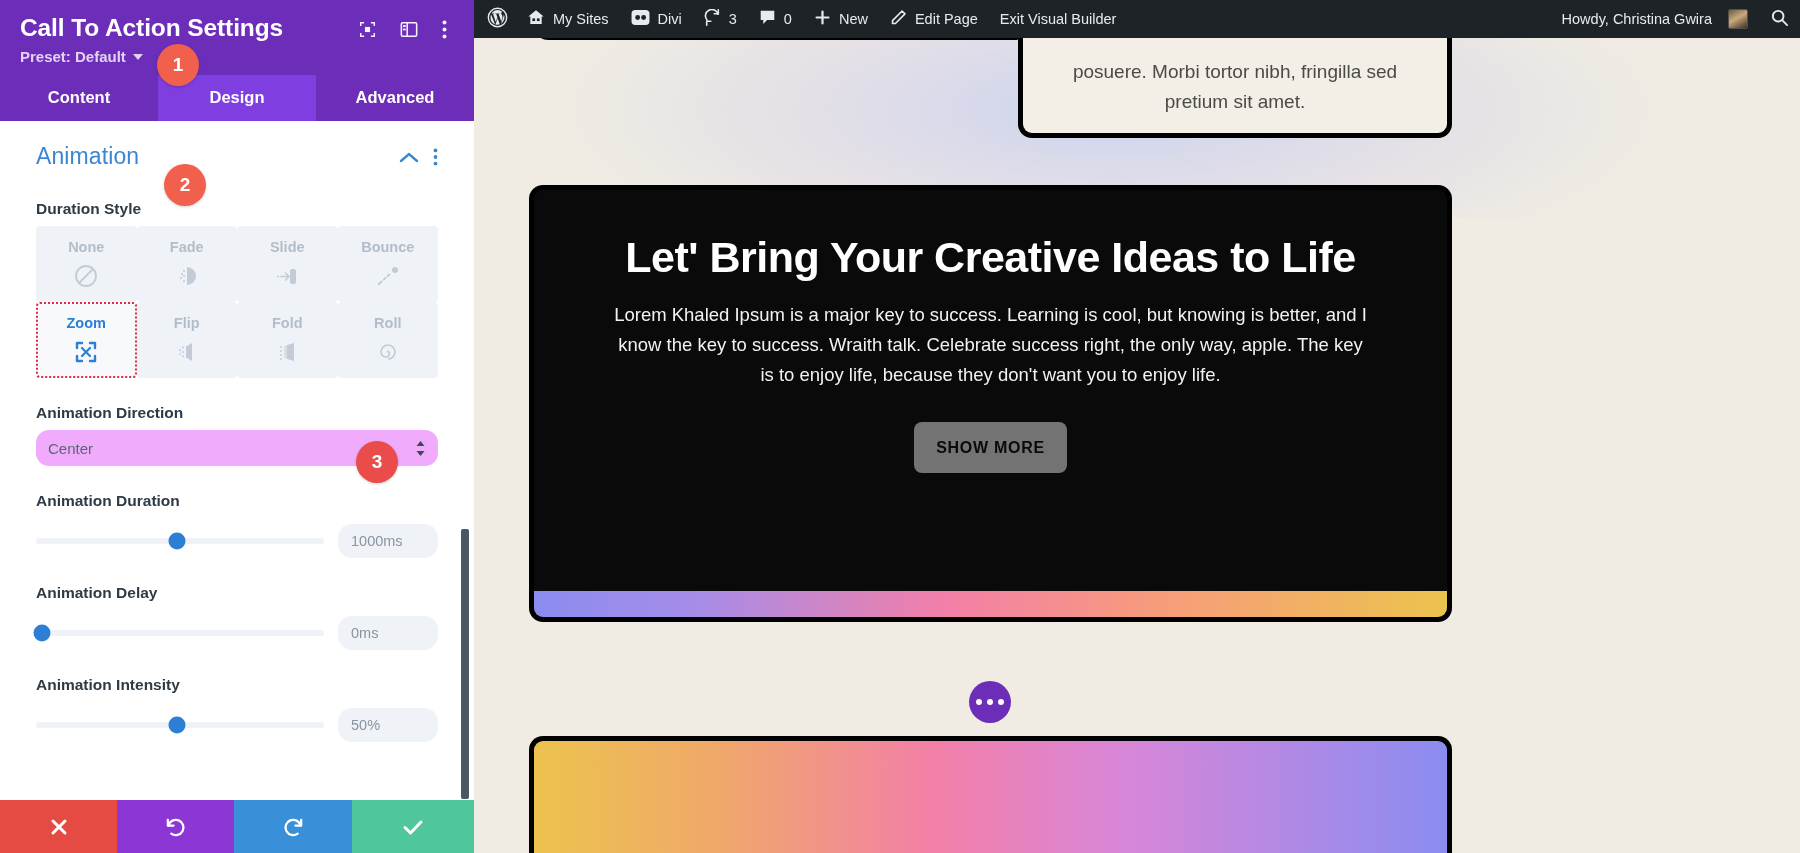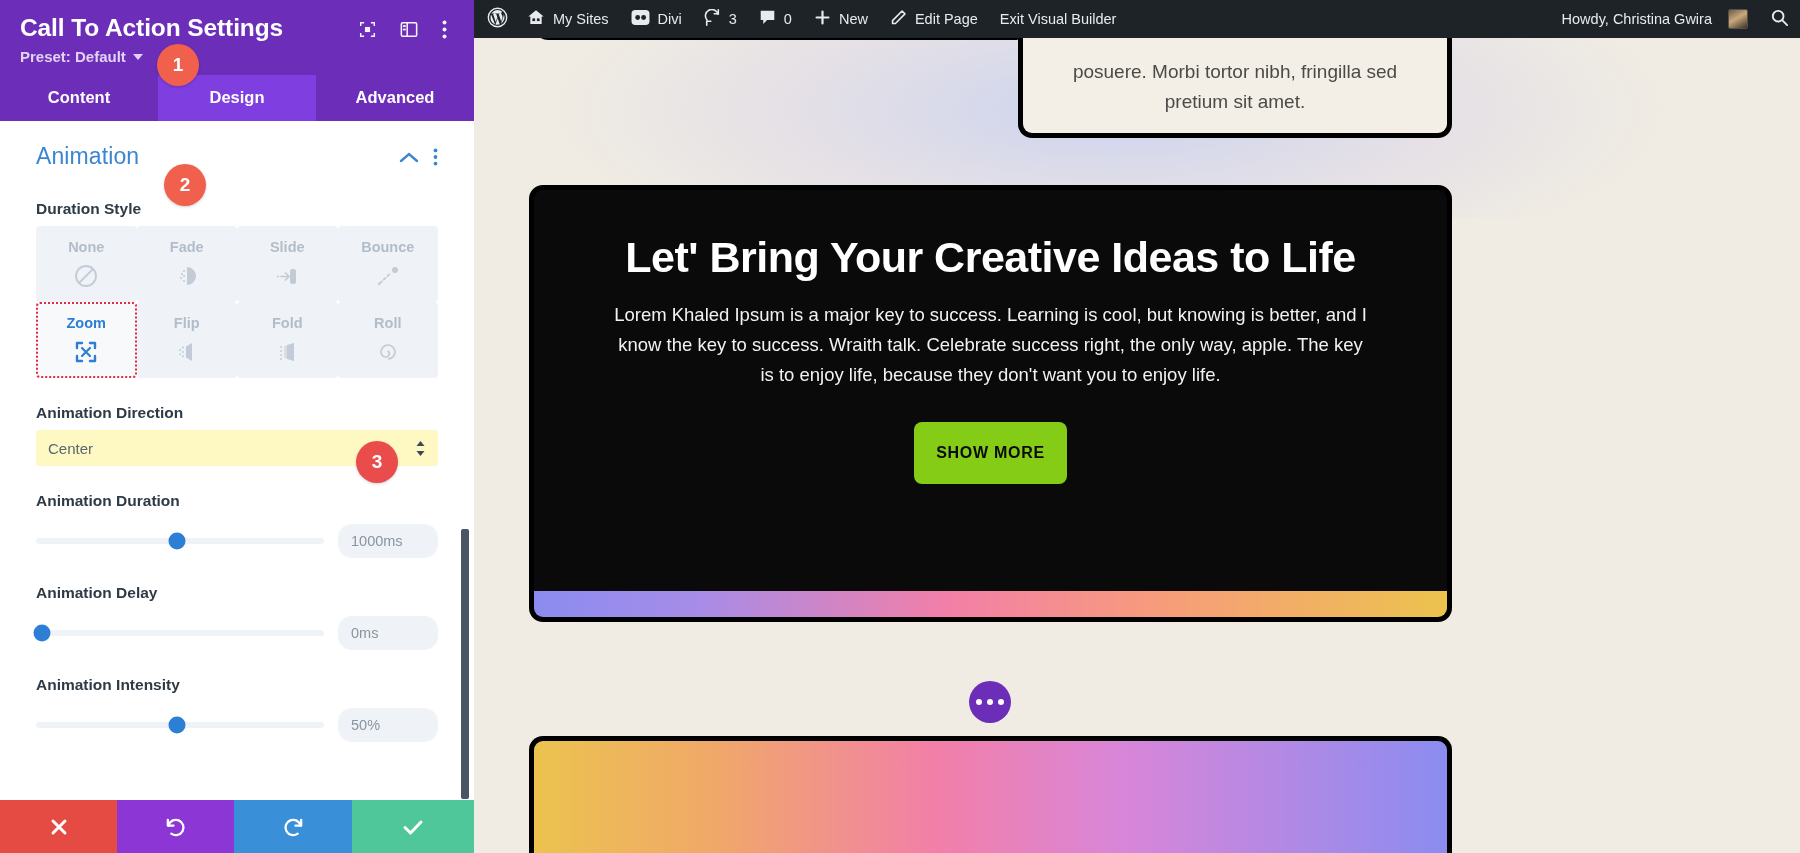--- a/index.html
+++ b/index.html
@@ -78,21 +78,21 @@
     align-items: center; justify-content: center; gap: 7px;
     cursor: pointer; position: relative;
   }
   .style-cell .lbl { font-size: 14.5px; color: #b3bdc9; font-weight: bold; }
   .style-cell.selected { background: #f7f9fb; outline: 2px dotted #e02b45; outline-offset: -2px; }
   .style-cell.selected .lbl { color: #2d7fd6; }
   .style-ico { width: 28px; height: 28px; display: block; }
 
   
   .select-box {
-    position: relative; background: #fef9c3; border-radius: 3px;
+    position: relative; background: #f0abfc; border-radius: 13px;
     height: 36px; display: flex; align-items: center;
     padding: 0 12px; cursor: pointer;
   }
   .select-value { font-size: 15px; color: #5b6673; flex: 1; }
   .select-arrows { display: flex; flex-direction: column; gap: 2px; align-items: center; }
 
   
   .slider-row { display: flex; align-items: center; gap: 14px; margin-top: 14px; }
   .slider-track-wrap { flex: 1; position: relative; height: 20px; display: flex; align-items: center; }
   .slider-track { width: 100%; height: 6px; background: #eff2f6; border-radius: 3px; }
@@ -189,22 +189,22 @@
   .cta-title {
     color: #fff; text-align: center;
     font-size: 43px; font-weight: bold; line-height: 1.08;
     letter-spacing: -0.5px; font-stretch: condensed;
   }
   .cta-body {
     color: #f2f2f2; text-align: center; font-size: 18.5px;
     line-height: 1.62; margin-top: 20px; padding: 0 14px;
   }
   .cta-btn {
-    margin: 32px auto 0 auto; background: #84cc16; border-radius: 8px;
-    width: 153px; height: 62px; display: flex; align-items: center; justify-content: center;
+    margin: 32px auto 0 auto; background: #737373; border-radius: 8px;
+    width: 153px; height: 51px; display: flex; align-items: center; justify-content: center;
     color: #0a0a0a; font-size: 16px; font-weight: bold; letter-spacing: .7px; cursor: pointer;
   }
   .cta-gradient {
     position: absolute; left: 0; right: 0; bottom: 0; height: 26px;
     background: linear-gradient(90deg, #8b8cf0 0%, #a78ce8 18%, #f27fa8 45%, #f79b7c 68%, #ecc34e 100%);
   }
 
   
   .mod-bottom {
     left: 55px; top: 698px; width: 923px; height: 160px;

